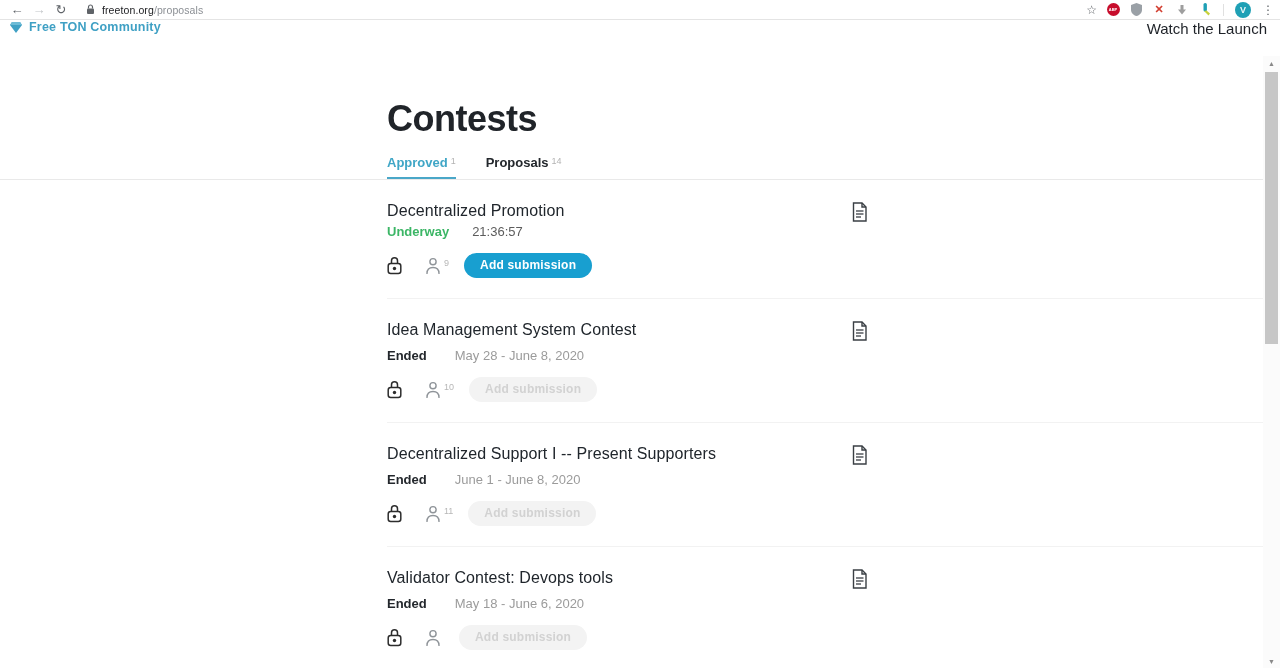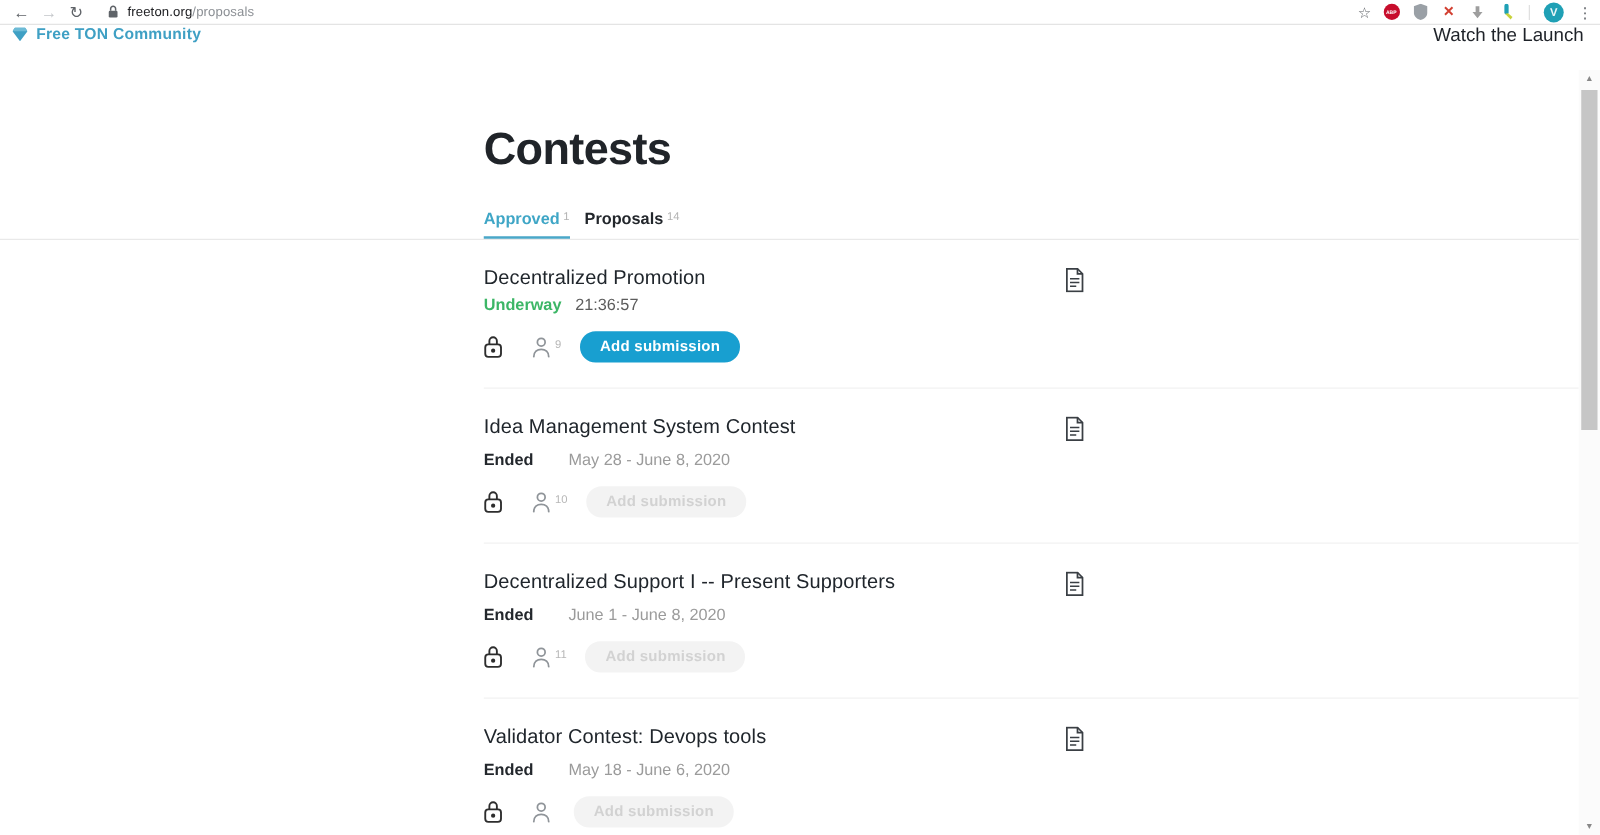--- a/index.html
+++ b/index.html
@@ -34,36 +34,36 @@
   .brand-label { font-size:12.5px; font-weight:600; color:#3fa0c4; letter-spacing:.2px; }
   .launch { margin-left:auto; font-size:15px; font-weight:500; color:#1e2228; cursor:pointer; }
 
   
   .main { position:relative; height:612px; overflow:hidden; background:#fff; }
   .inset { margin-left:387px; width:482px; }
 
   h1.page-title { padding-top:44px; font-size:36px; font-weight:700; color:#202429;
     letter-spacing:-.5px; line-height:1.05; }
 
-  .tabs { display:flex; gap:12px; margin-top:29px; }
+  .tabs { display:flex; gap:30px; margin-top:17px; }
   .tab { display:flex; align-items:flex-start; gap:3px; font-size:13px; font-weight:600;
     color:#23272c; padding-bottom:7px; cursor:pointer; }
   .tab .count { font-size:9px; color:#b3b3b3; font-weight:400; margin-top:1px; }
   .tab.active { color:#3fa6c6; border-bottom:2px solid #4aa7c8; }
 
   .full-divider { height:1px; background:#e9e9e9; width:100%; }
 
   .cards { }
   .card-wrap { margin-left:387px; }
   .card { position:relative; width:482px; padding:22px 0 20px 0; }
   .card-sep { height:1px; background:#f2f2f2; width:calc(1280px - 387px - 17px); }
   .card-title { font-size:16px; font-weight:500; color:#20262c; letter-spacing:.1px; cursor:pointer; }
   .meta { margin-top:9px; font-size:13px; color:#9b9b9b; letter-spacing:.1px; }
   .meta-row { margin-top:9px; font-size:13px; display:flex; gap:28px; align-items:baseline; }
-  .status-underway { margin-top:4px; font-size:13px; display:flex; gap:11px; align-items:baseline; }
+  .status-underway { margin-top:4px; font-size:13px; display:flex; gap:23px; align-items:baseline; }
   .underway { color:#3cb666; font-weight:600; }
   .ended { color:#23272c; font-weight:600; }
   .dates { color:#9b9b9b; }
   .countdown { color:#5c5c5c; }
 
   .actions { margin-top:14px; display:flex; align-items:center; }
   .lock-ic { flex:0 0 auto; }
   .people { display:flex; align-items:center; margin-left:23px; }
   .people .pcount { font-size:9px; color:#b7b7b7; margin-left:3px; margin-bottom:4px; }
   .btn { margin-left:15px; height:25px; padding:0 16px; border:none; border-radius:13px;

